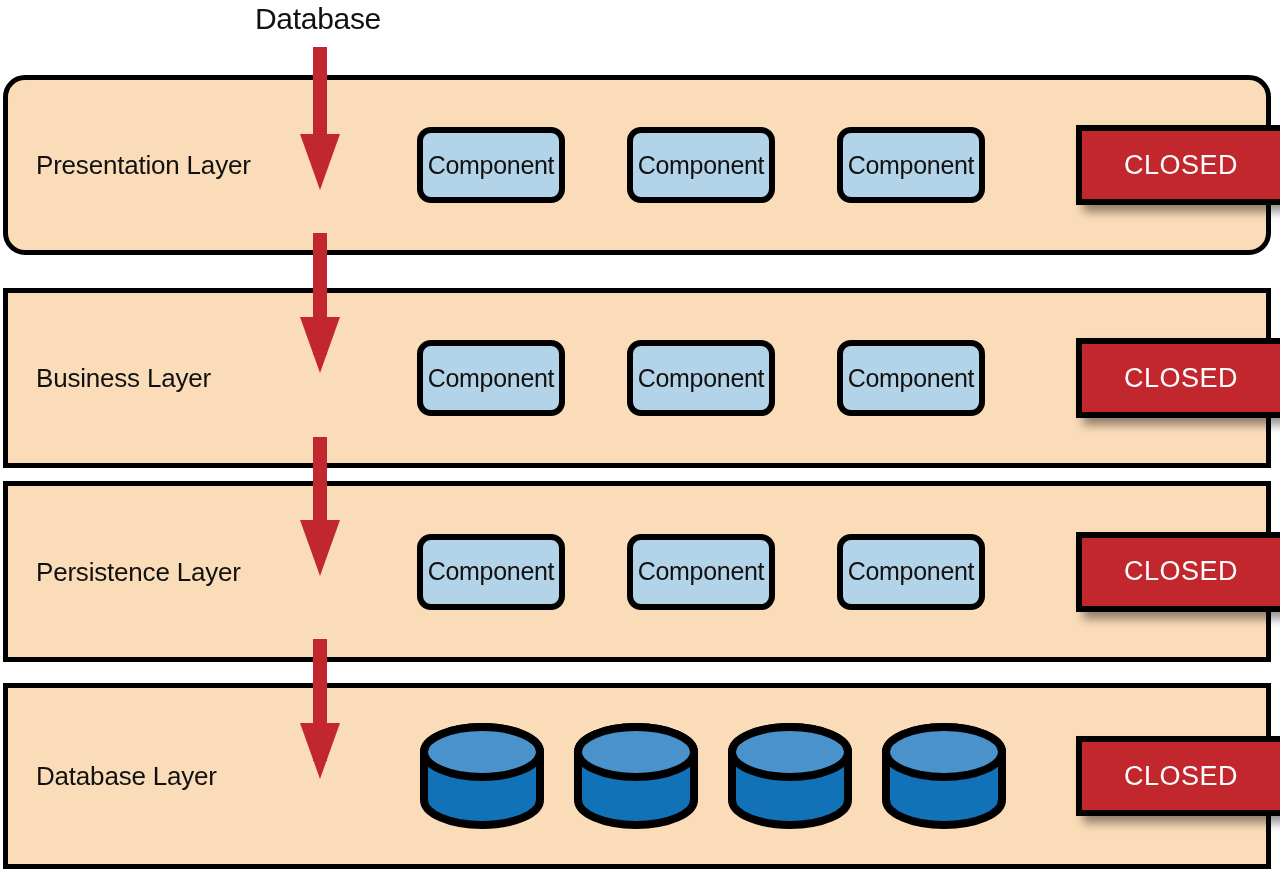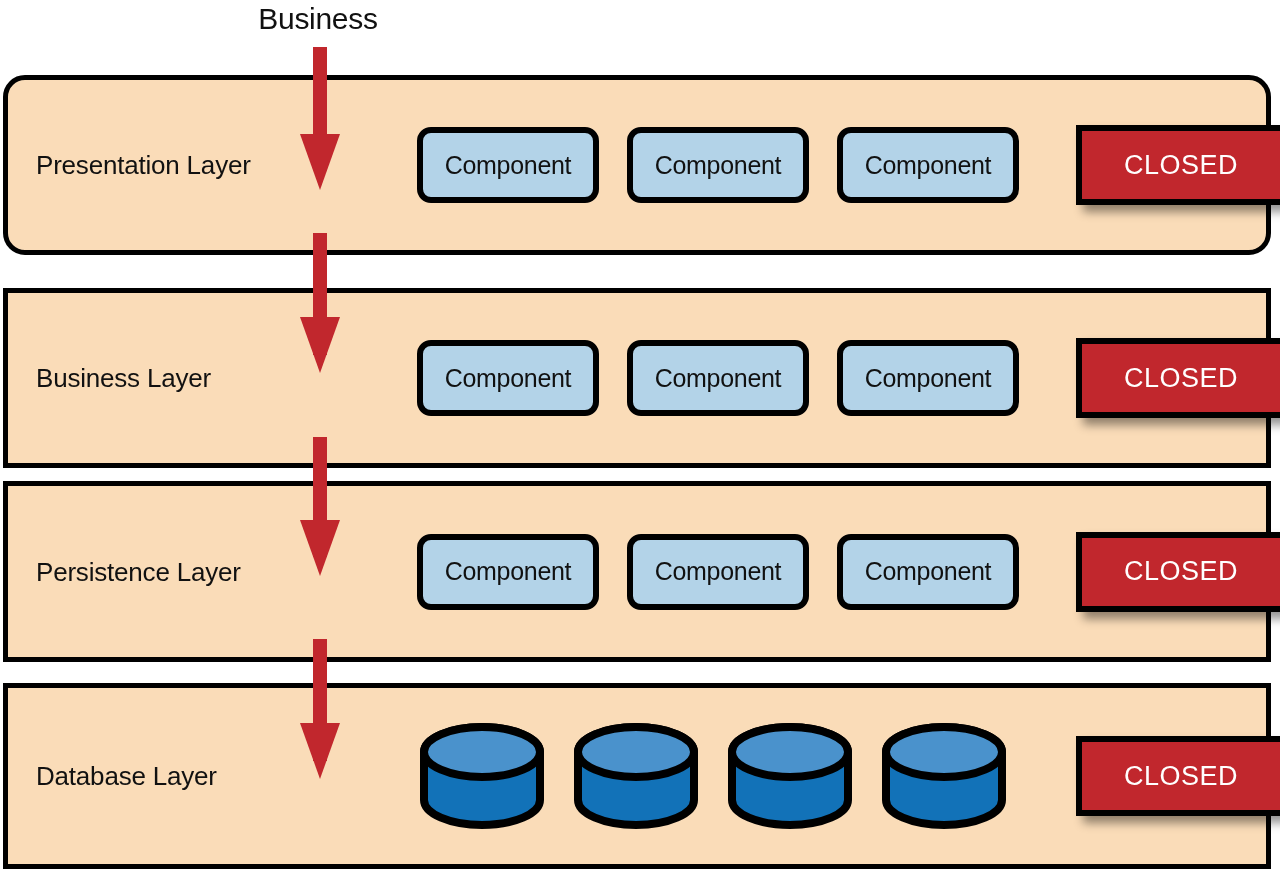--- a/index.html
+++ b/index.html
@@ -54,21 +54,21 @@
     color: #111111;
     white-space: nowrap;
     letter-spacing: -0.2px;
   }
 
   
   .component {
     position: absolute;
     top: 50%;
     transform: translateY(-50%);
-    width: 182px;
+    width: 148px;
     height: 76px;
     background: #b3d3e8;
     border: 6px solid #000000;
     border-radius: 14px;
     box-sizing: border-box;
     display: flex;
     align-items: center;
     justify-content: center;
     font-size: 25px;
     font-stretch: condensed;
@@ -114,21 +114,21 @@
     width: 60px;
     height: 872px;
     pointer-events: none;
   }
 </style>
 </head>
 <body>
 
 <div id="diagram">
 
-  <div class="request-label">Business</div>
+  <div class="request-label">Database</div>
 
   <div class="layer" style="top:75px; height:180px;border-radius:22px;">
     <div class="layer-label">Presentation Layer</div>
     <div class="component" style="left:409px;">Component</div>
     <div class="component" style="left:619px;">Component</div>
     <div class="component" style="left:829px;">Component</div>
     <div class="closed-box" style="left:1068px;">CLOSED</div>
   </div>
 
   <div class="layer" style="top:280px; height:180px;margin-top:8px;">

